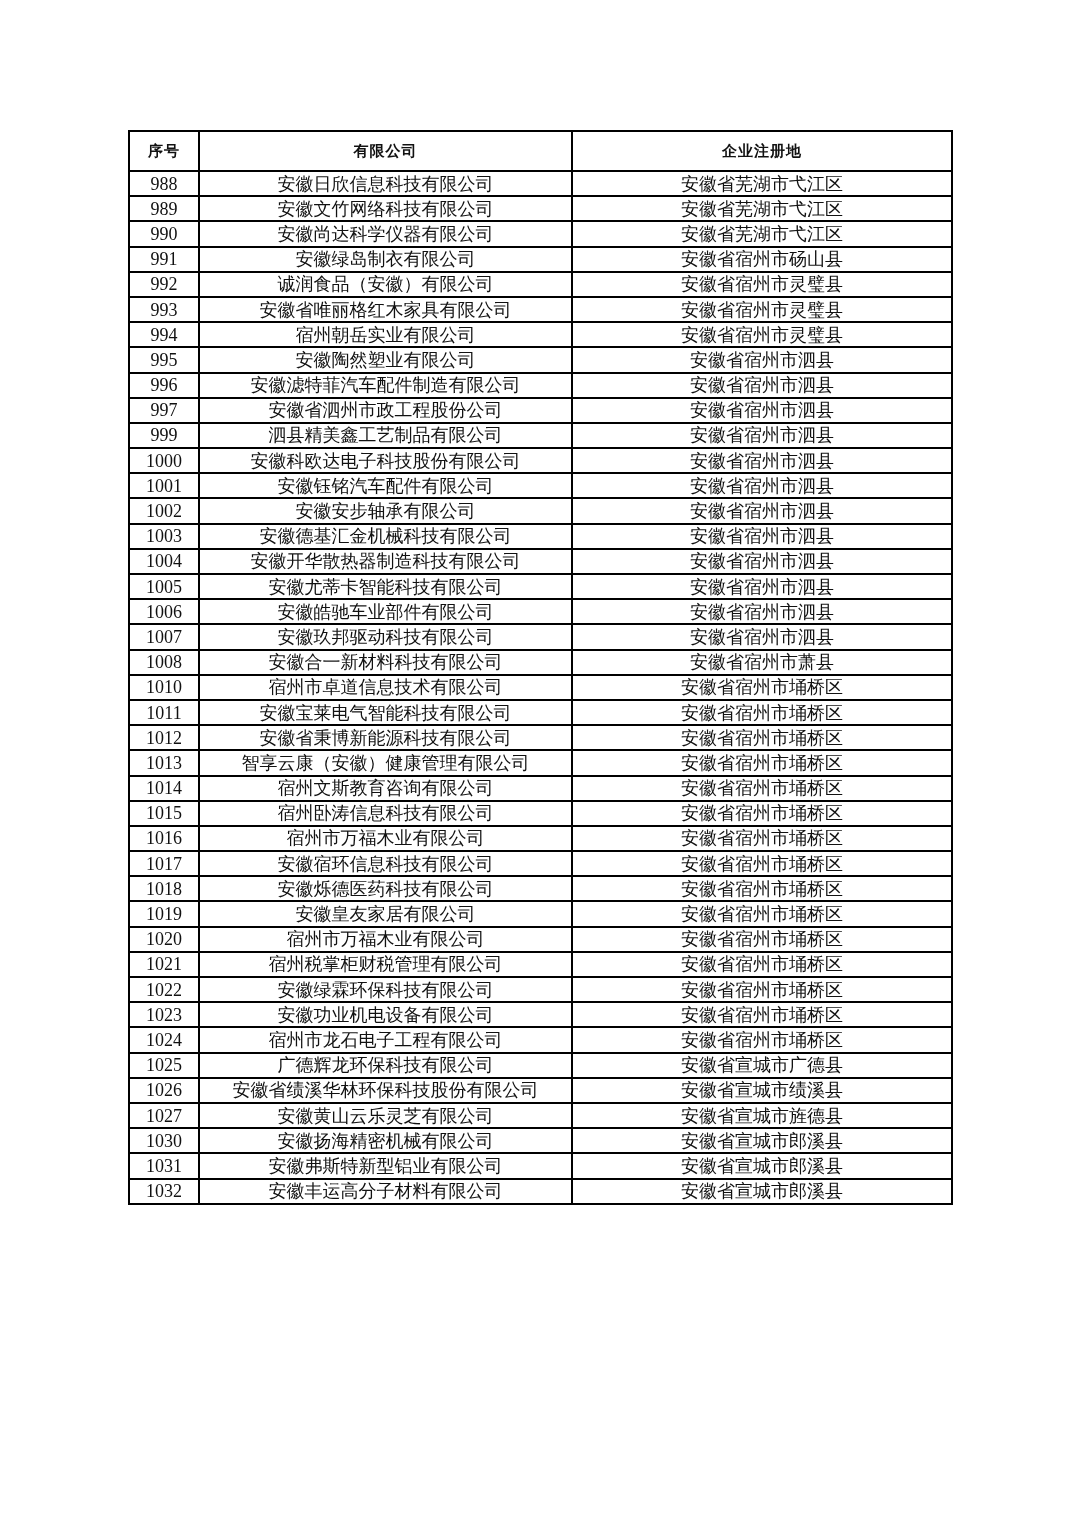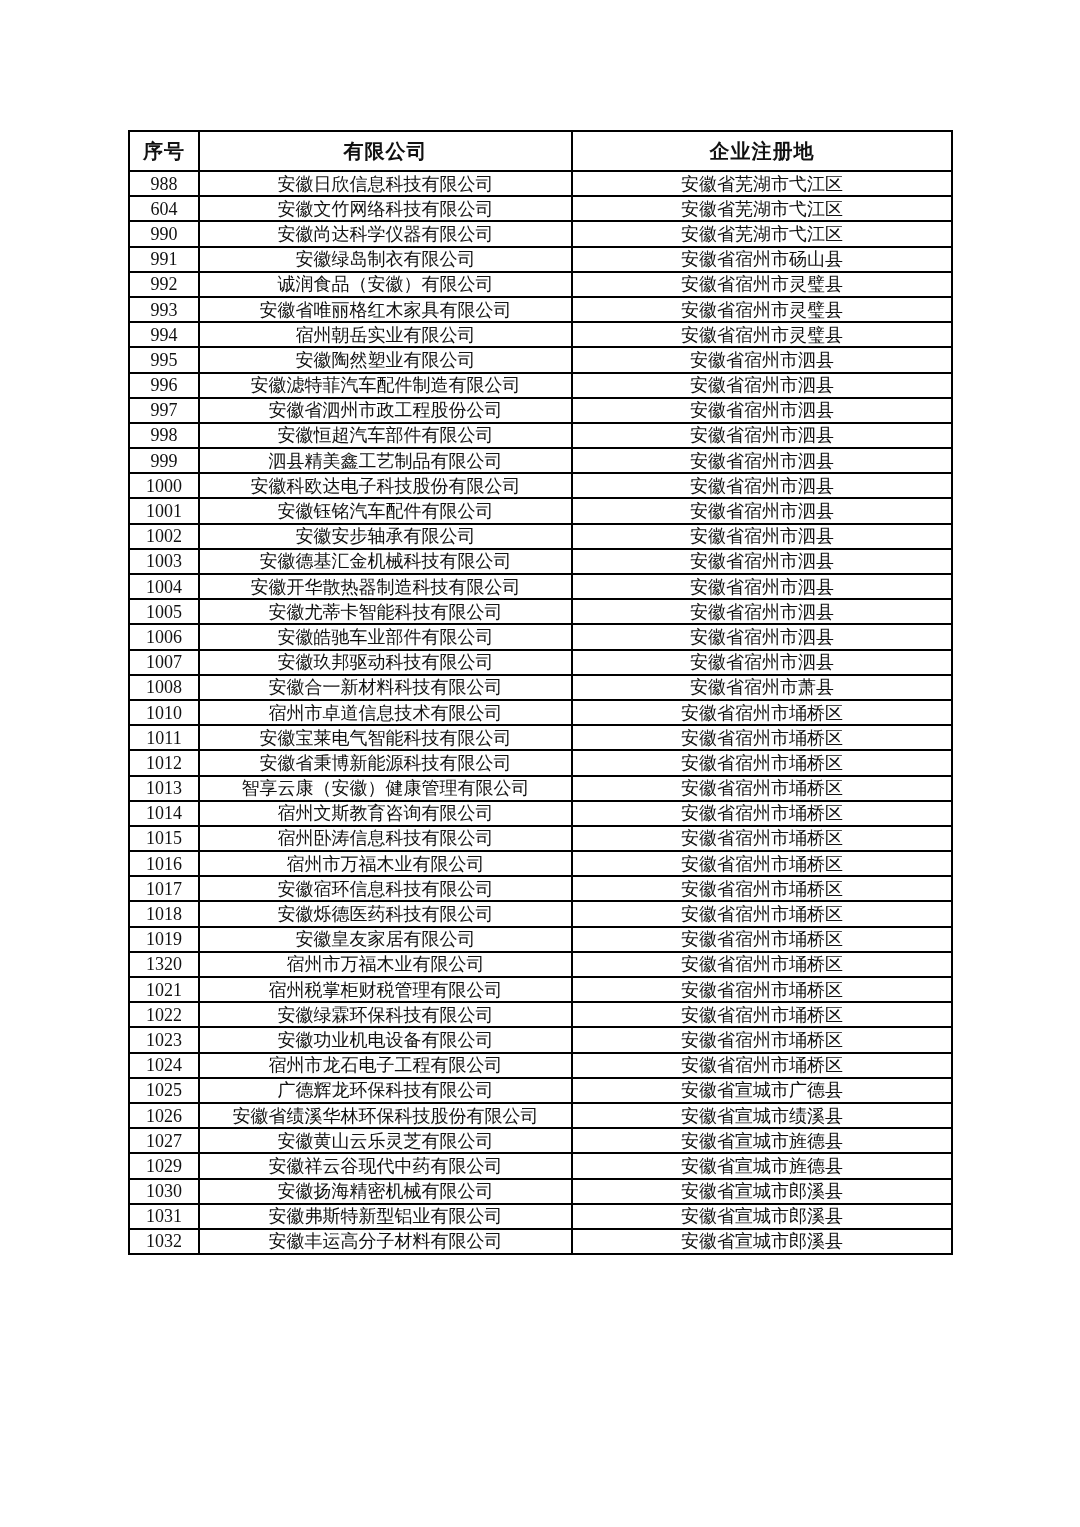--- a/index.html
+++ b/index.html
@@ -34,21 +34,21 @@
   table.company-table td {
     border: 2px solid #000000;
     text-align: center;
     vertical-align: middle;
     padding: 0 2px;
     overflow: hidden;
     white-space: nowrap;
   }
   table.company-table th {
     height: 38px;
-    font-size: 20px;
+    font-size: 15px;
     font-weight: bold;
     letter-spacing: 1px;
   }
   table.company-table td {
     height: 23.2px;
     font-size: 18px;
     font-weight: normal;
     line-height: 1;
   }
   col.col-no   { width: 70px; }
@@ -72,21 +72,21 @@
         <th>企业注册地</th>
       </tr>
     </thead>
     <tbody>
         <tr>
           <td>988</td>
           <td>安徽日欣信息科技有限公司</td>
           <td>安徽省芜湖市弋江区</td>
         </tr>
         <tr>
-          <td>604</td>
+          <td>989</td>
           <td>安徽文竹网络科技有限公司</td>
           <td>安徽省芜湖市弋江区</td>
         </tr>
         <tr>
           <td>990</td>
           <td>安徽尚达科学仪器有限公司</td>
           <td>安徽省芜湖市弋江区</td>
         </tr>
         <tr>
           <td>991</td>
@@ -117,25 +117,20 @@
           <td>996</td>
           <td>安徽滤特菲汽车配件制造有限公司</td>
           <td>安徽省宿州市泗县</td>
         </tr>
         <tr>
           <td>997</td>
           <td>安徽省泗州市政工程股份公司</td>
           <td>安徽省宿州市泗县</td>
         </tr>
         <tr>
-          <td>998</td>
-          <td>安徽恒超汽车部件有限公司</td>
-          <td>安徽省宿州市泗县</td>
-        </tr>
-        <tr>
           <td>999</td>
           <td>泗县精美鑫工艺制品有限公司</td>
           <td>安徽省宿州市泗县</td>
         </tr>
         <tr>
           <td>1000</td>
           <td>安徽科欧达电子科技股份有限公司</td>
           <td>安徽省宿州市泗县</td>
         </tr>
         <tr>
@@ -222,21 +217,21 @@
           <td>1018</td>
           <td>安徽烁德医药科技有限公司</td>
           <td>安徽省宿州市埇桥区</td>
         </tr>
         <tr>
           <td>1019</td>
           <td>安徽皇友家居有限公司</td>
           <td>安徽省宿州市埇桥区</td>
         </tr>
         <tr>
-          <td>1320</td>
+          <td>1020</td>
           <td>宿州市万福木业有限公司</td>
           <td>安徽省宿州市埇桥区</td>
         </tr>
         <tr>
           <td>1021</td>
           <td>宿州税掌柜财税管理有限公司</td>
           <td>安徽省宿州市埇桥区</td>
         </tr>
         <tr>
           <td>1022</td>
@@ -259,25 +254,20 @@
           <td>安徽省宣城市广德县</td>
         </tr>
         <tr>
           <td>1026</td>
           <td>安徽省绩溪华林环保科技股份有限公司</td>
           <td>安徽省宣城市绩溪县</td>
         </tr>
         <tr>
           <td>1027</td>
           <td>安徽黄山云乐灵芝有限公司</td>
-          <td>安徽省宣城市旌德县</td>
-        </tr>
-        <tr>
-          <td>1029</td>
-          <td>安徽祥云谷现代中药有限公司</td>
           <td>安徽省宣城市旌德县</td>
         </tr>
         <tr>
           <td>1030</td>
           <td>安徽扬海精密机械有限公司</td>
           <td>安徽省宣城市郎溪县</td>
         </tr>
         <tr>
           <td>1031</td>
           <td>安徽弗斯特新型铝业有限公司</td>

